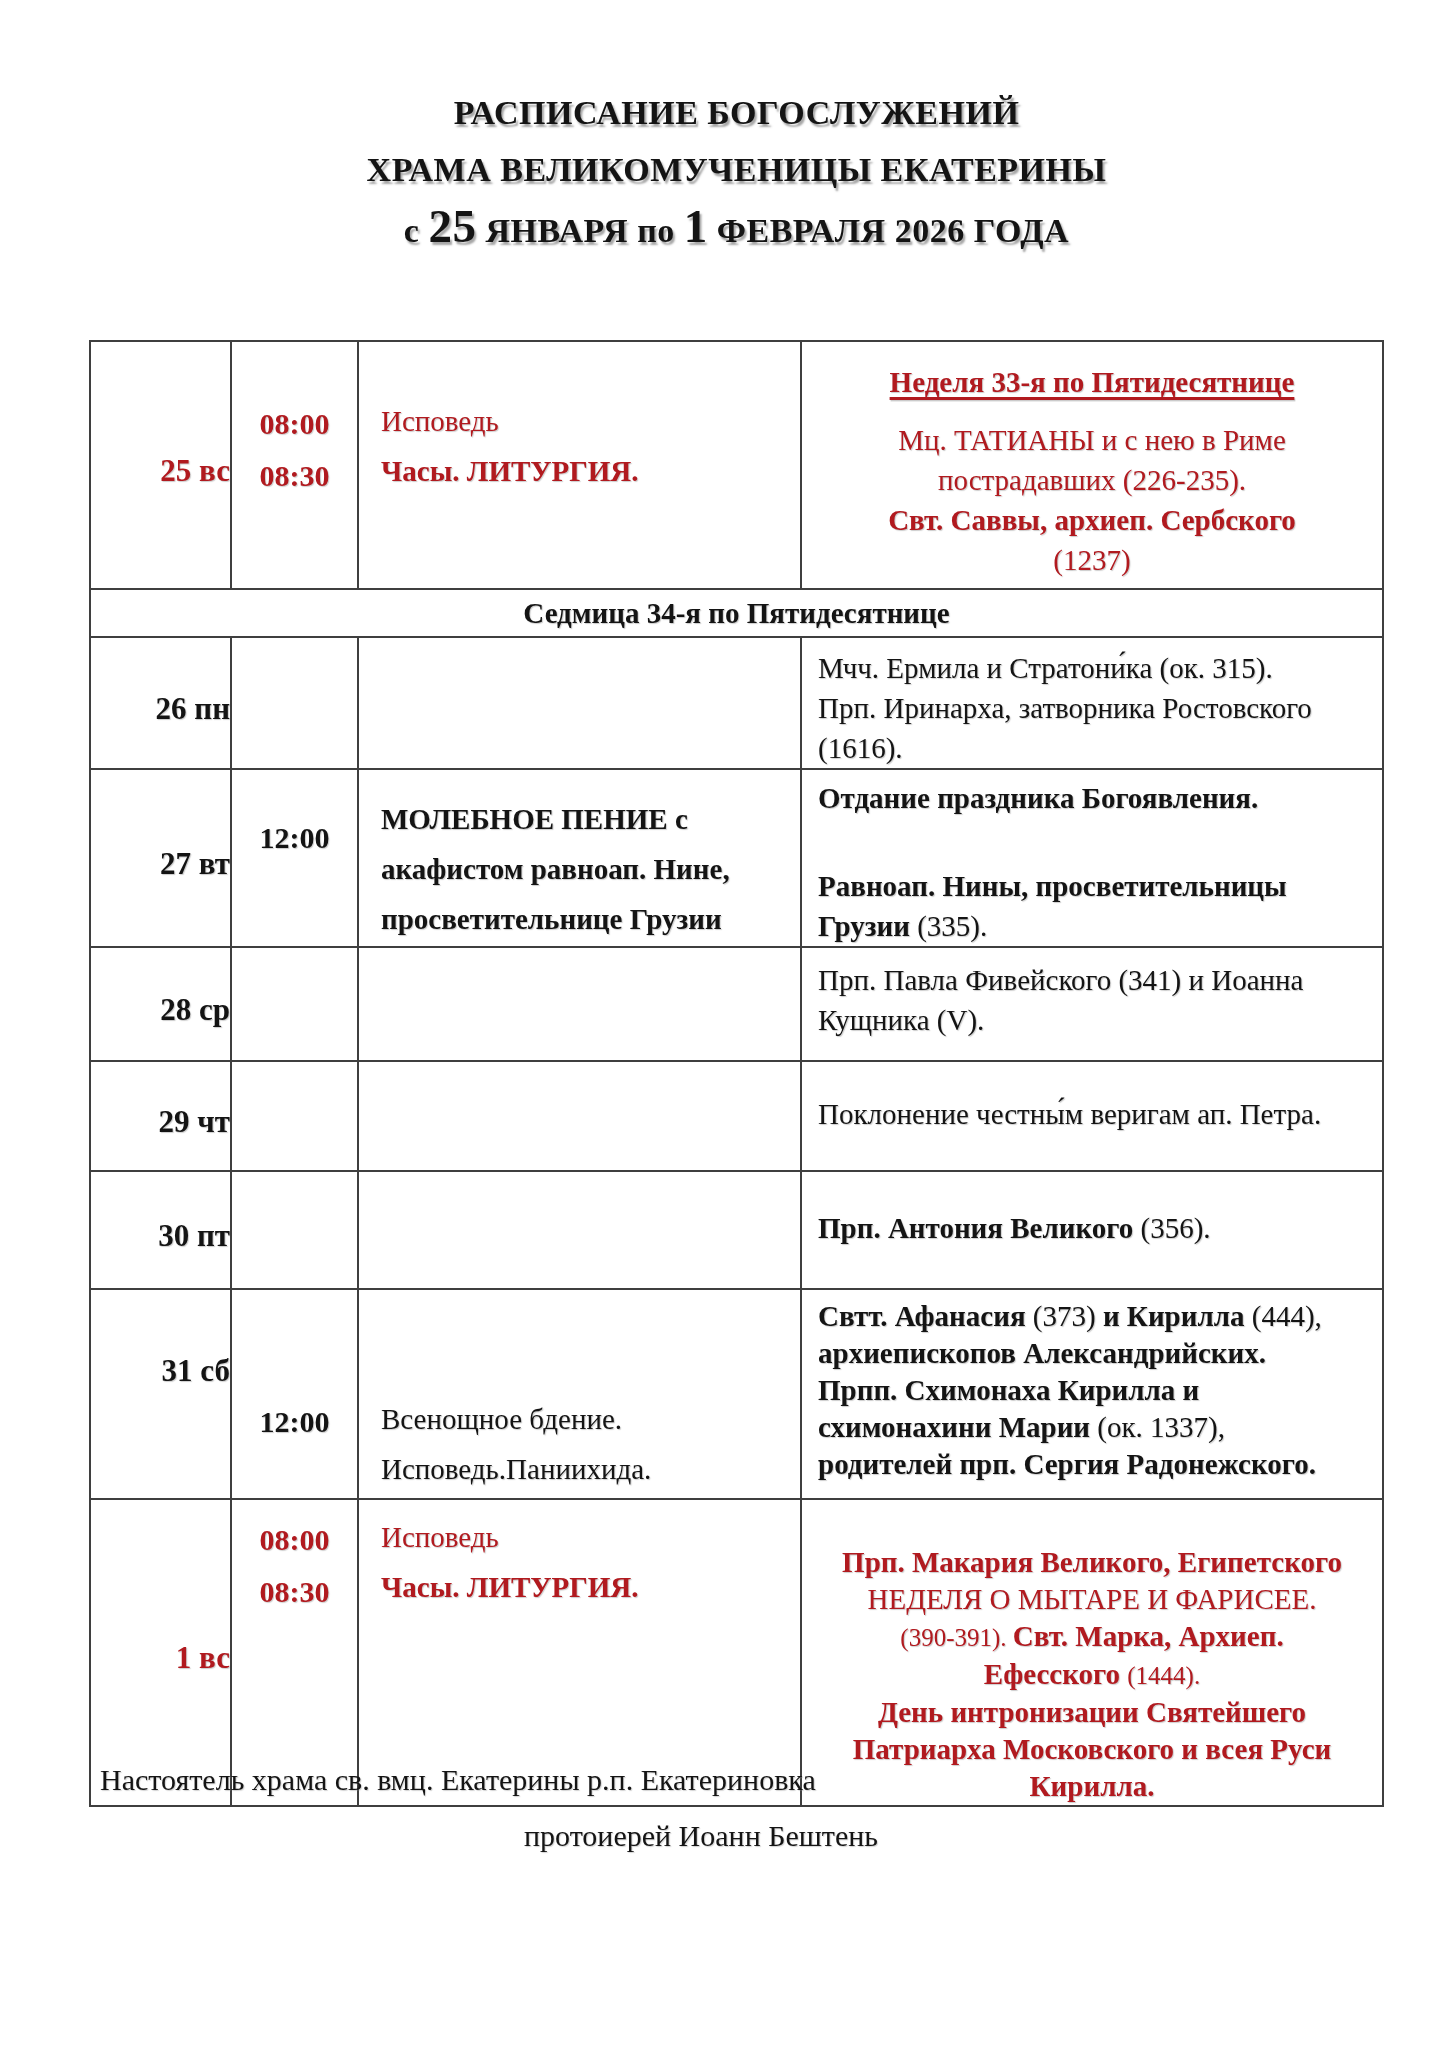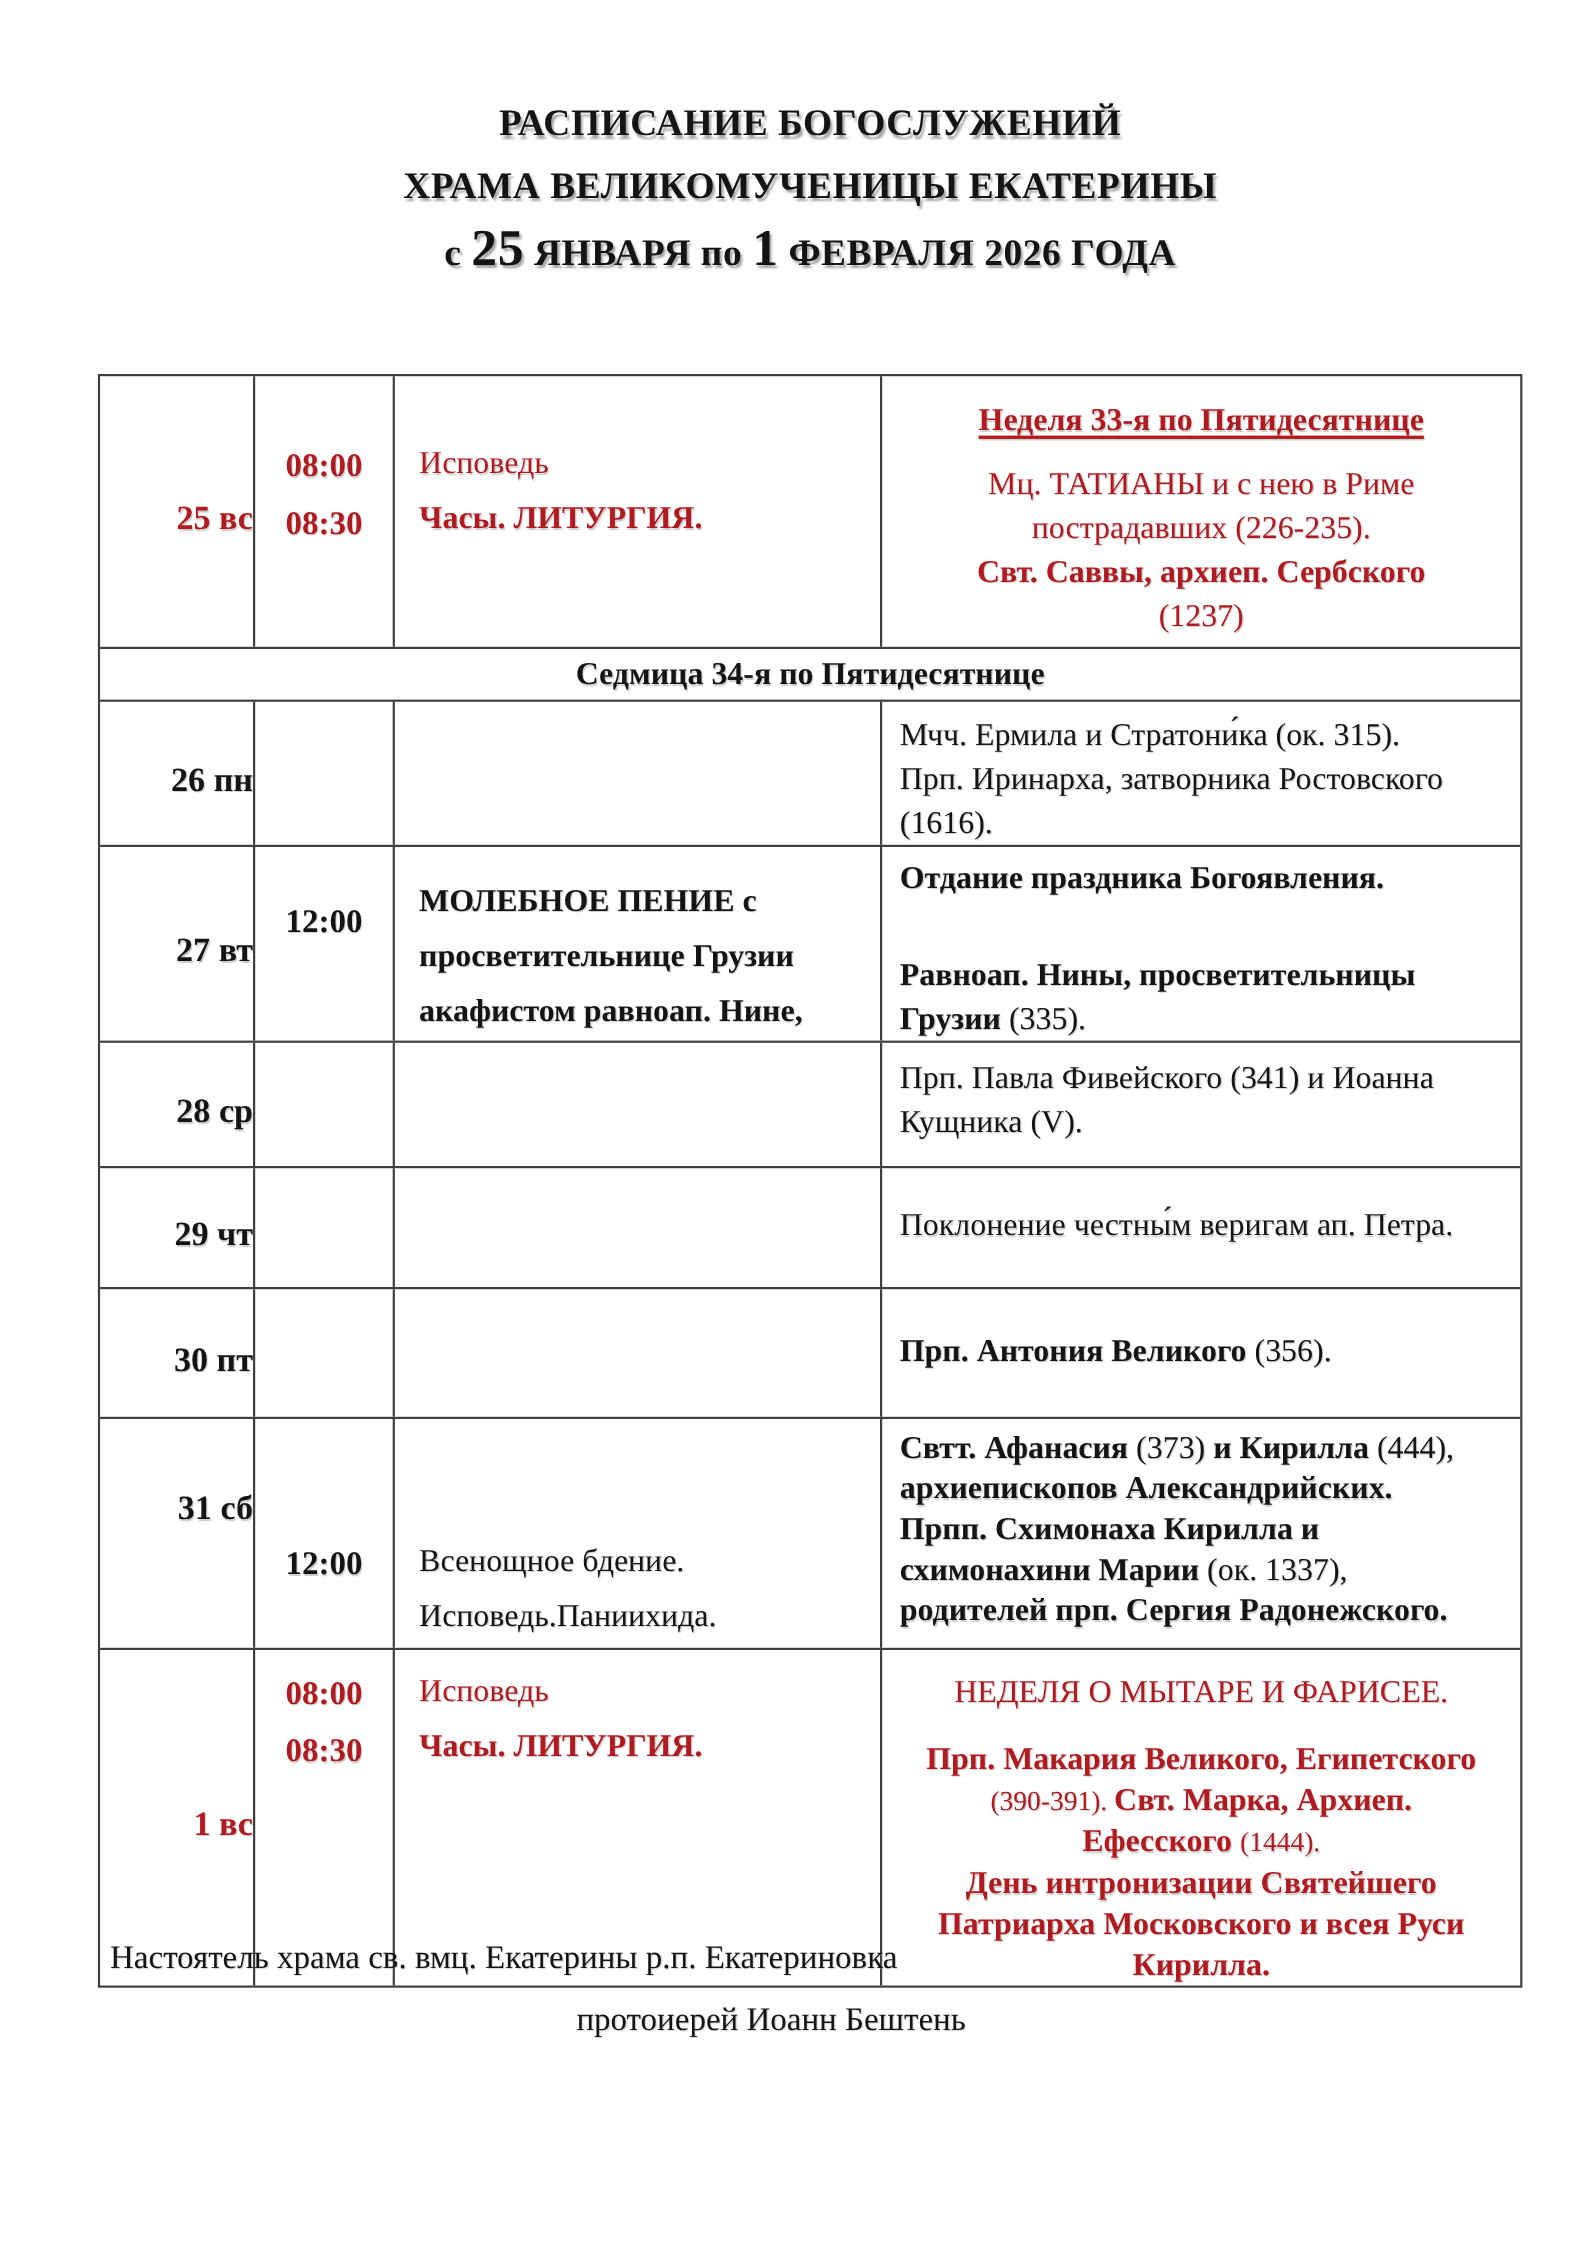--- a/index.html
+++ b/index.html
@@ -140,22 +140,22 @@
       </div>
       <div class="trow row-3">
         <div class="cell c-day">
           <span class="seg">27 вт</span>
         </div>
         <div class="cell c-time">
           <div class="line"><span class="seg b">12:00</span></div>
         </div>
         <div class="cell c-service">
           <div class="line"><span class="seg b">МОЛЕБНОЕ ПЕНИЕ с</span></div>
+          <div class="line"><span class="seg b">акафистом равноап. Нине,</span></div>
           <div class="line"><span class="seg b">просветительнице Грузии</span></div>
-          <div class="line"><span class="seg b">акафистом равноап. Нине,</span></div>
         </div>
         <div class="cell c-feast">
           <div class="line"><span class="seg b">Отдание праздника Богоявления.</span></div>
           <div class="line gap2"><span class="seg b">Равноап. Нины, просветительницы</span></div>
           <div class="line"><span class="seg b">Грузии </span><span class="seg">(335).</span></div>
         </div>
       </div>
       <div class="trow row-4">
         <div class="cell c-day">
           <span class="seg">28 ср</span>
@@ -212,22 +212,22 @@
         </div>
         <div class="cell c-time">
           <div class="line"><span class="seg b red">08:00</span></div>
           <div class="line"><span class="seg b red">08:30</span></div>
         </div>
         <div class="cell c-service">
           <div class="line"><span class="seg red">Исповедь</span></div>
           <div class="line"><span class="seg b red">Часы. ЛИТУРГИЯ.</span></div>
         </div>
         <div class="cell c-feast">
+          <div class="line gap"><span class="seg b red">Прп. Макария Великого, Египетского</span></div>
           <div class="line"><span class="seg red">НЕДЕЛЯ О МЫТАРЕ И ФАРИСЕЕ.</span></div>
-          <div class="line gap"><span class="seg b red">Прп. Макария Великого, Египетского</span></div>
           <div class="line"><span class="seg red sm">(390-391). </span><span class="seg b red">Свт. Марка, Архиеп.</span></div>
           <div class="line"><span class="seg b red">Ефесского </span><span class="seg red sm">(1444).</span></div>
           <div class="line"><span class="seg b red">День интронизации Святейшего</span></div>
           <div class="line"><span class="seg b red">Патриарха Московского и всея Руси</span></div>
           <div class="line"><span class="seg b red">Кирилла.</span></div>
         </div>
       </div>
     </div>
   <div class="footer">
     <div class="l1">Настоятель храма св. вмц. Екатерины р.п. Екатериновка</div>

